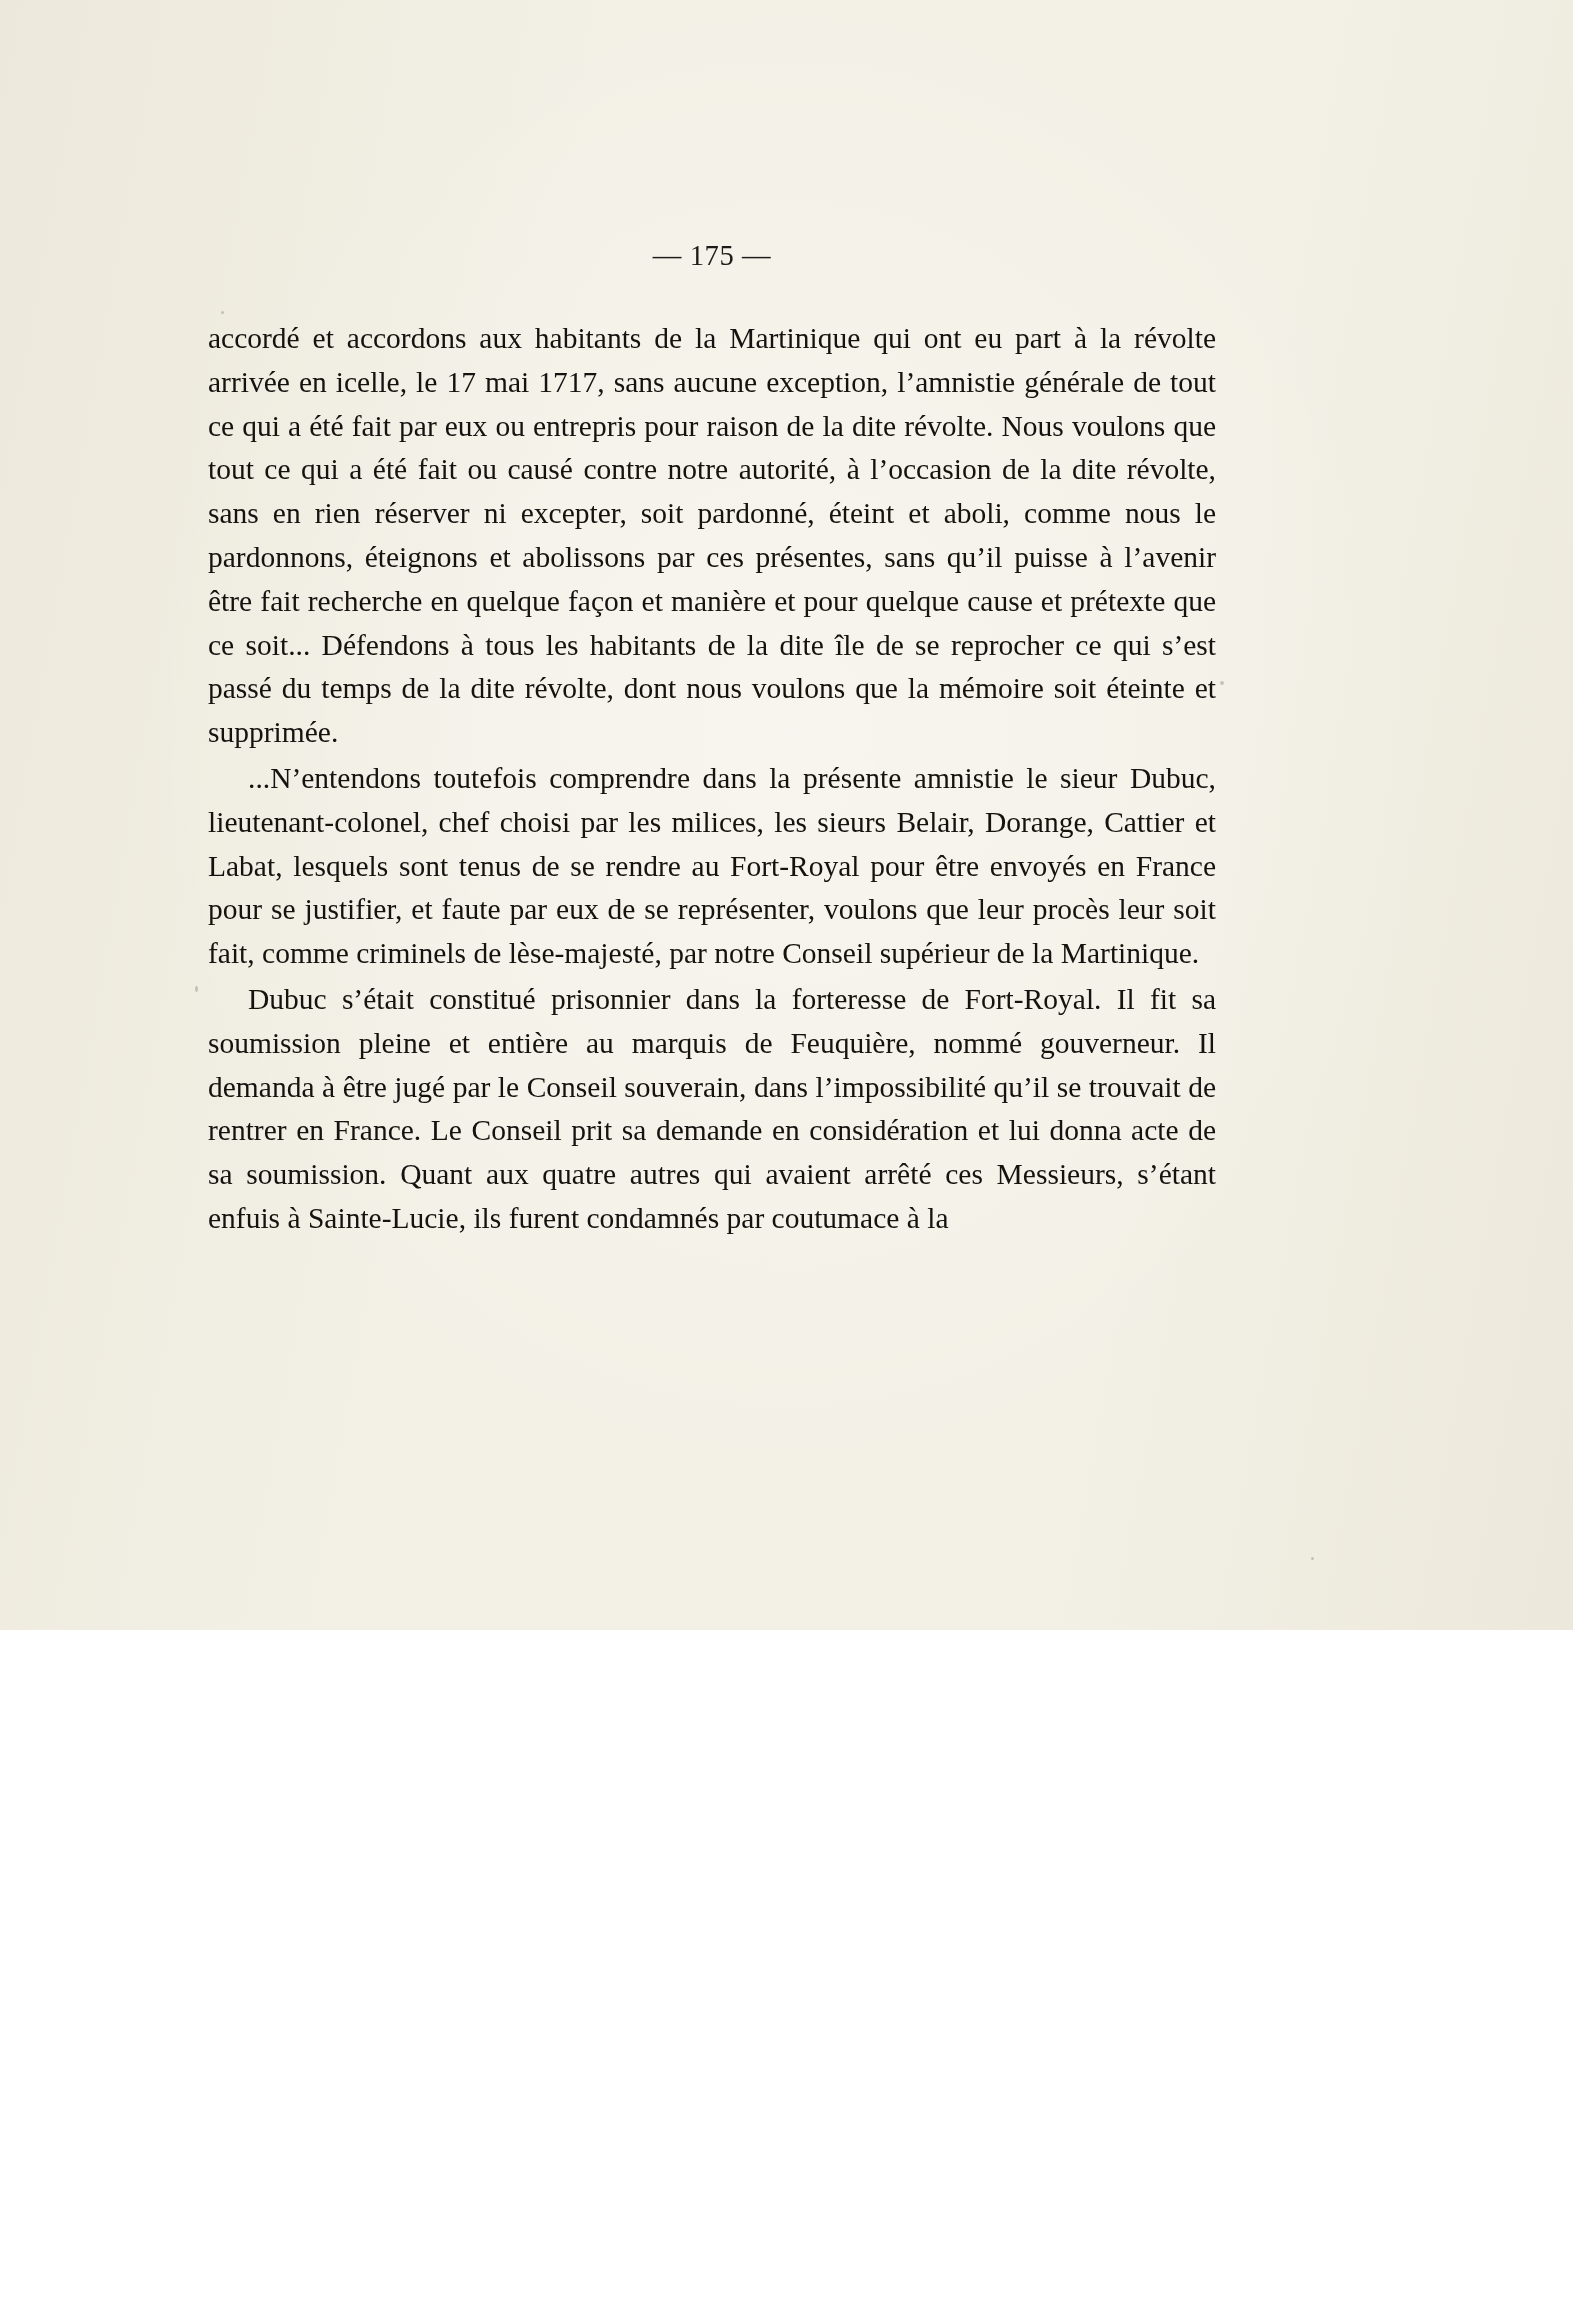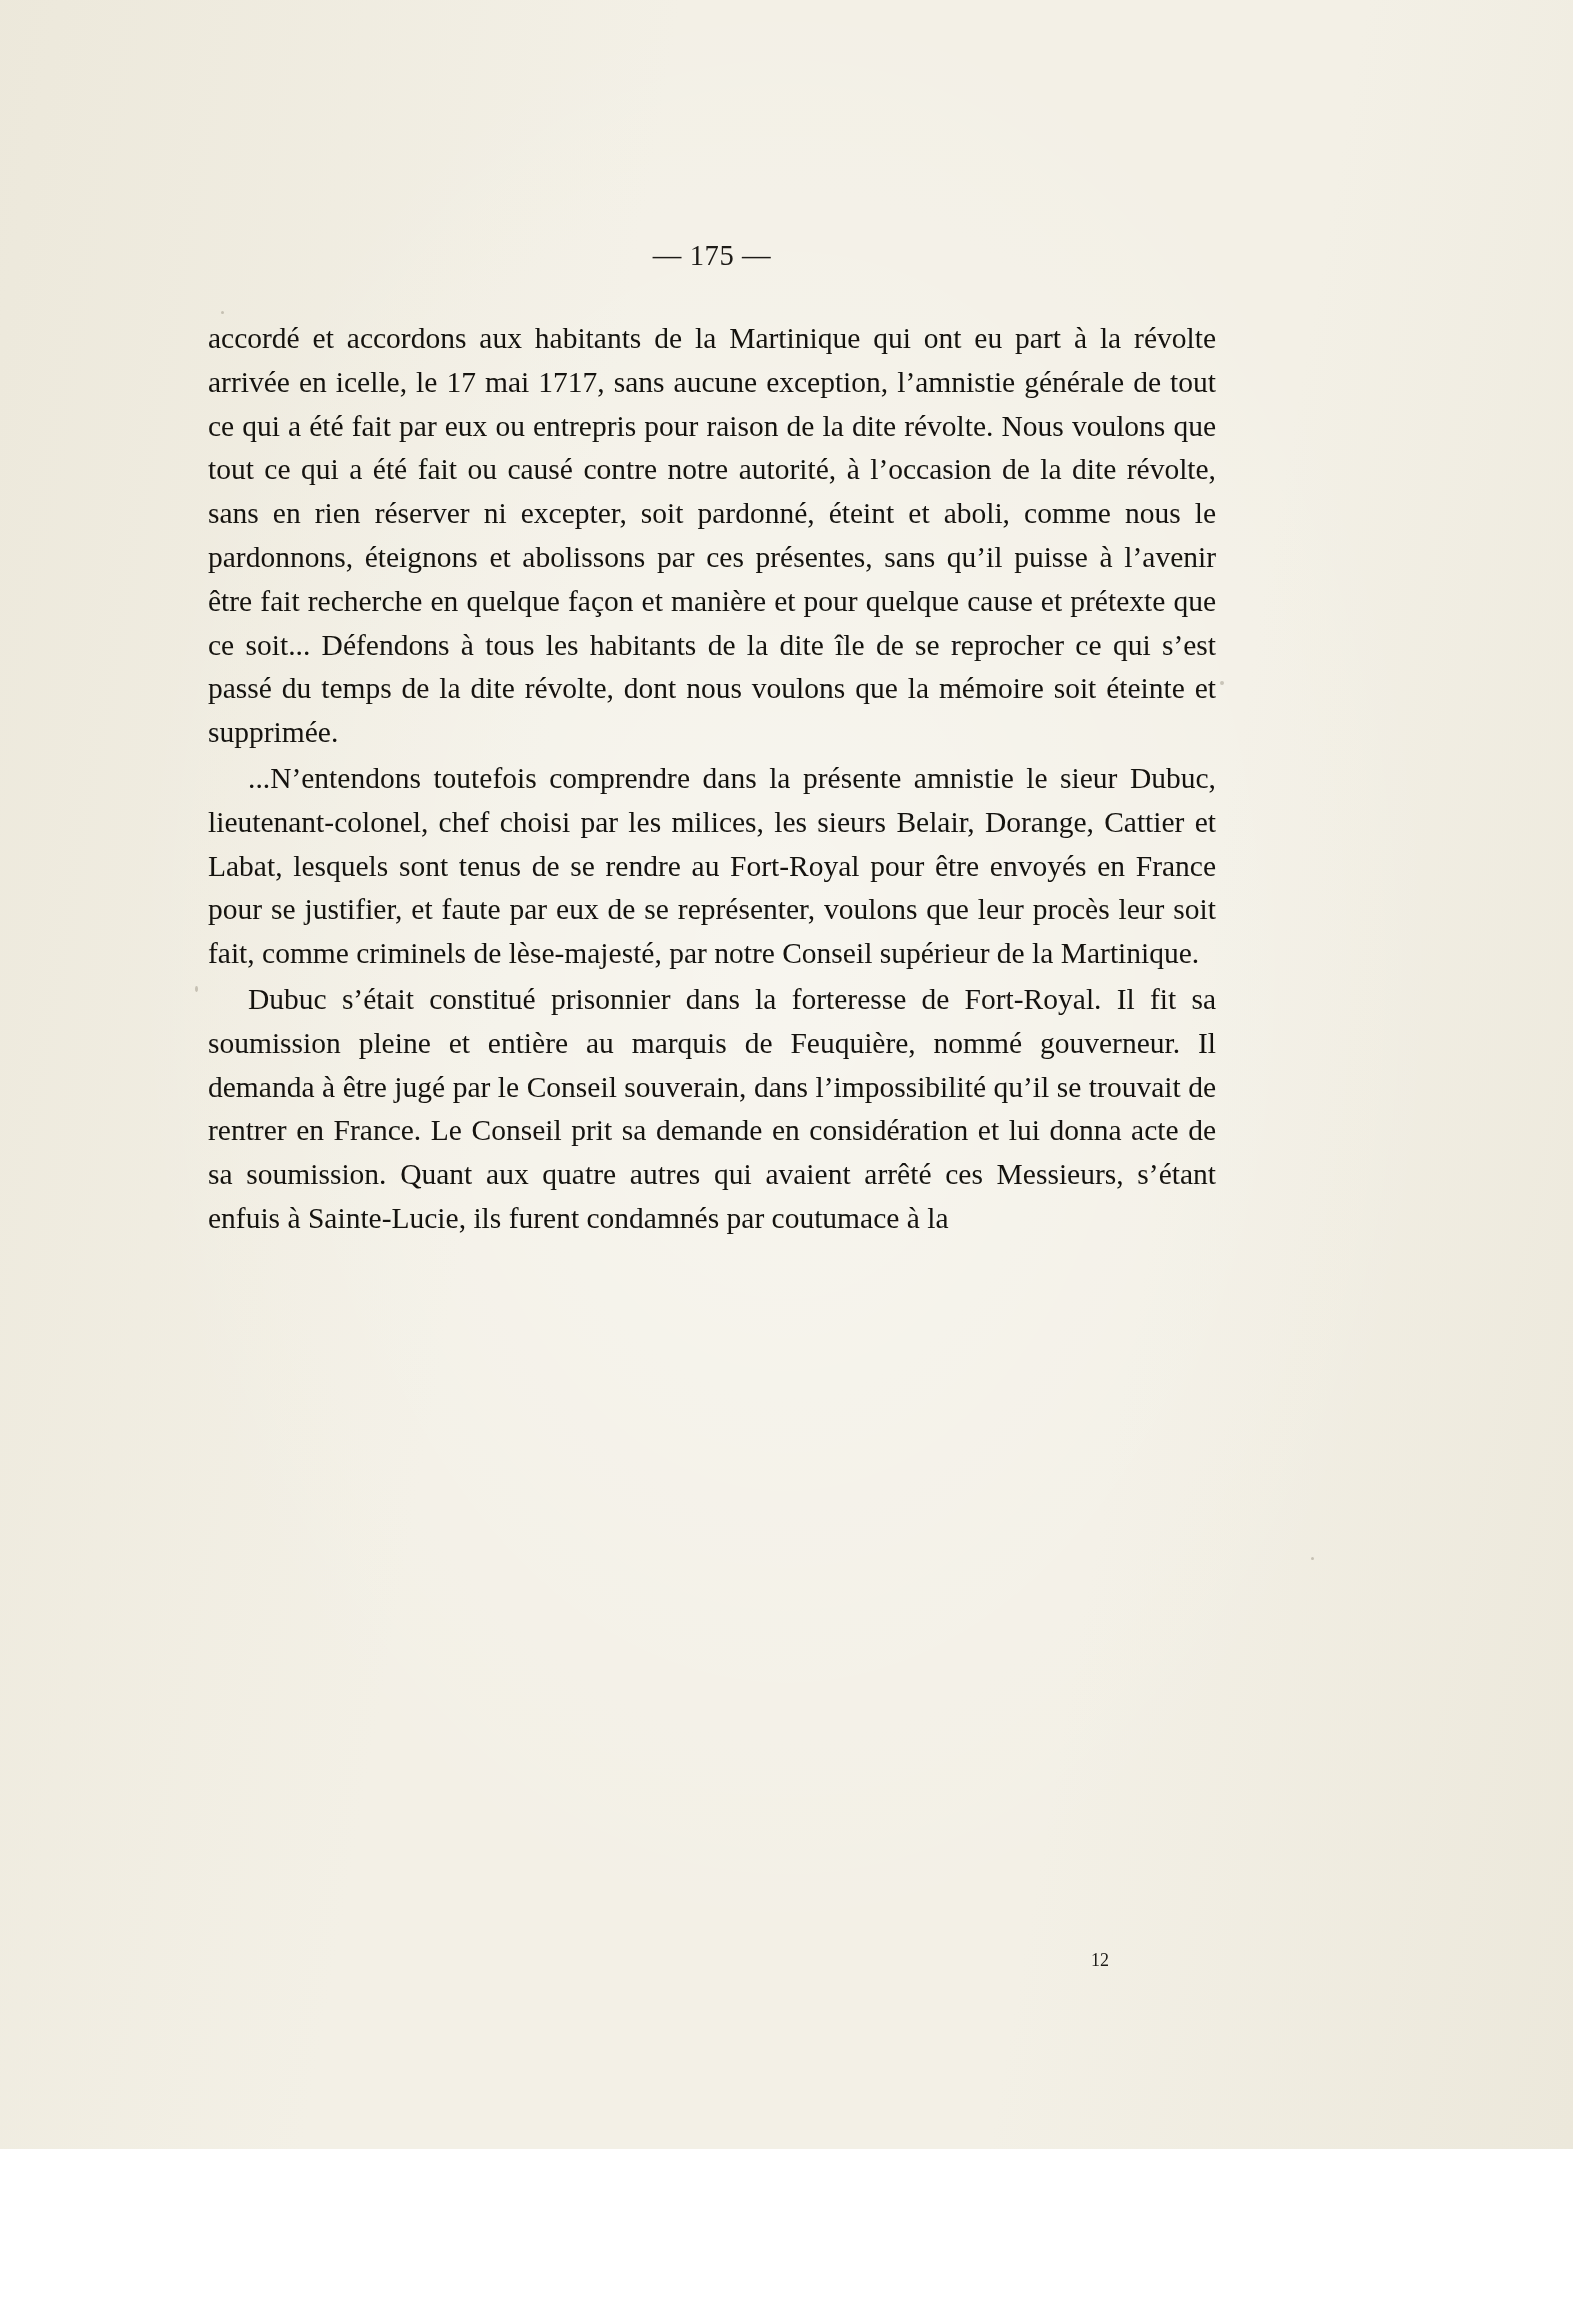--- a/index.html
+++ b/index.html
@@ -6,21 +6,21 @@
     margin: 0;
     padding: 0;
   }
   body {
     background: #ffffff;
     font-family: "Liberation Serif", serif;
   }
   .page {
     position: relative;
     width: 1573px;
-    height: 2149px;
+    height: 1630px;
     background: #f3f0e6;
     overflow: hidden;
   }
   
   .paper-tint {
     position: absolute;
     inset: 0;
     background:
       radial-gradient(ellipse at 50% 45%, rgba(255,255,255,0.35) 0%, rgba(255,255,255,0.0) 60%),
       linear-gradient(100deg, rgba(231,226,210,0.55) 0%, rgba(246,243,234,0.0) 35%, rgba(246,243,234,0.0) 70%, rgba(229,224,208,0.5) 100%);

